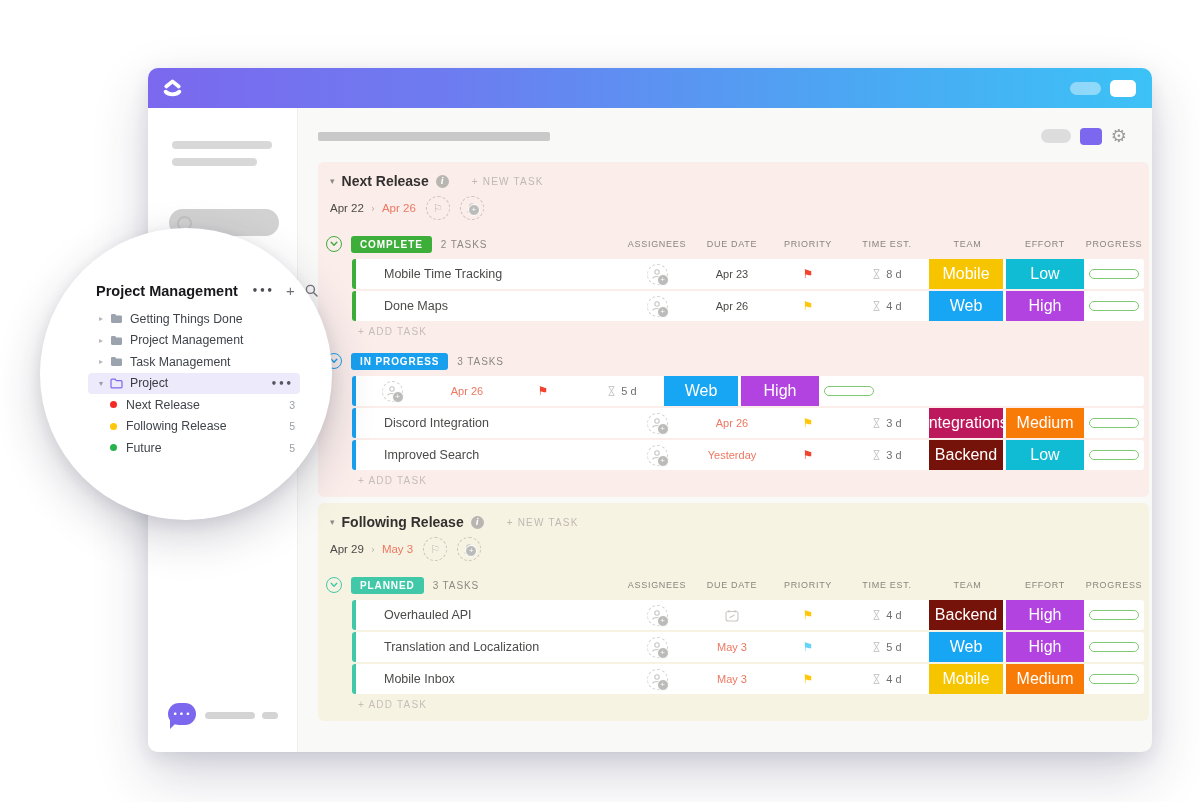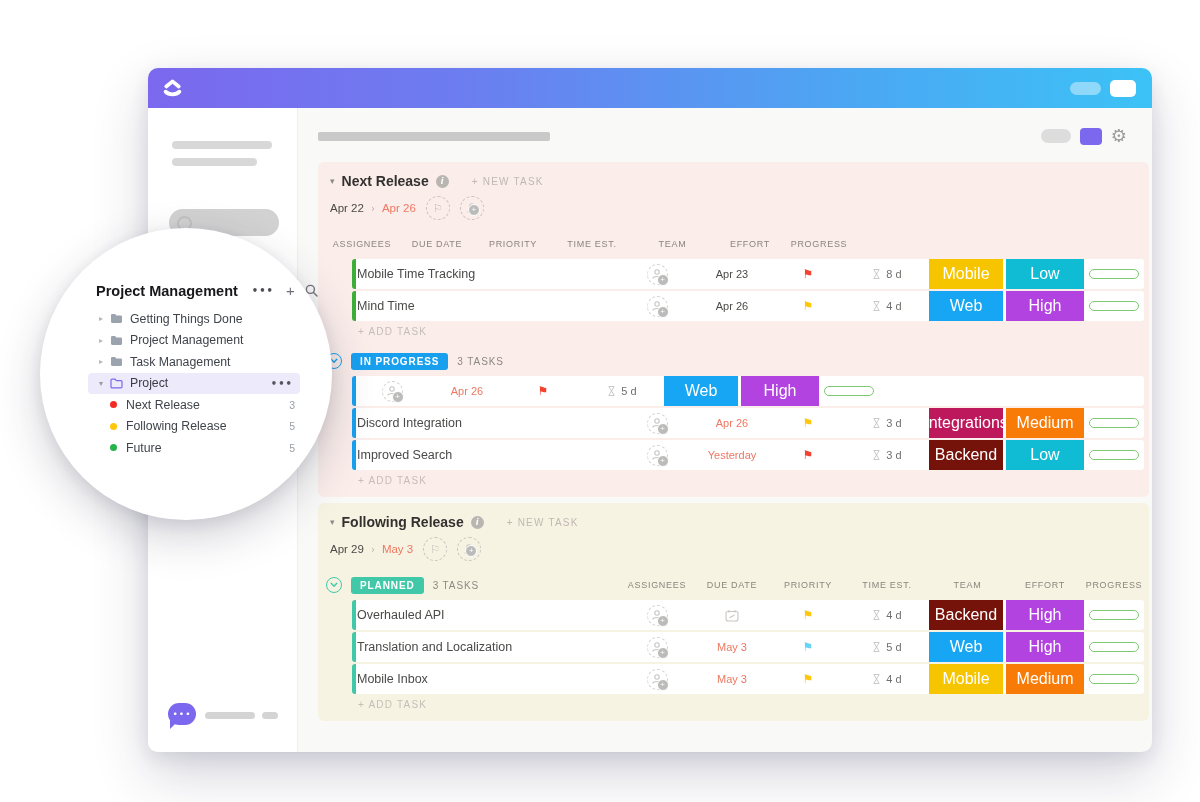--- a/index.html
+++ b/index.html
@@ -74,21 +74,21 @@
   .c-due     { width:78px; }
   .c-pri     { width:74px; }
   .c-time    { width:84px; }
   .c-team    { width:77px; }
   .c-effort  { width:78px; }
   .c-prog    { width:60px; }
 
   .task-row { display:flex; align-items:stretch; height:30px; background:#fff; border-left:4px solid #ccc;
               border-radius:3px; margin:0 0 2px 26px; overflow:hidden; cursor:pointer; }
   .cell { display:flex; align-items:center; justify-content:center; font-size:11px; color:#6d6d6d; }
-  .cell.name { flex:1; justify-content:flex-start; padding-left:1px; font-size:12.5px; color:#4a4a48; }
+  .cell.name { flex:1; justify-content:flex-start; padding-left:28px; font-size:12.5px; color:#4a4a48; }
   .cell.team { color:#fff; font-size:16px; border-right:3px solid #fff; }
   .cell.effort { color:#fff; font-size:16px; }
   .due-normal { color:#4b4b48; }
   .due-overdue { color:#ed7862; }
   .flag { font-size:12px; line-height:12px; }
   .time-txt { margin-left:5px; color:#6f6f6c; font-size:11px; }
   .progress-pill { width:50px; height:10px; border:1.5px solid #80c973; border-radius:6px; background:#fff; overflow:hidden; }
   .progress-fill { height:100%; background:#80c973; }
   .add-task { margin:5px 0 1px 32px; font-size:10px; letter-spacing:1.2px; color:#c6bdb7; cursor:pointer; }
 
@@ -172,20 +172,29 @@
                   <span class="person-add" style="border:none;width:auto;height:auto;">
                     <svg width="12" height="12" viewBox="0 0 12 12">
   <circle cx="6" cy="4" r="2.2" stroke="#c6c6c5" stroke-width="1.1" fill="none"></circle>
   <path d="M1.8 10.6 C1.8 7.7 10.2 7.7 10.2 10.6" stroke="#c6c6c5" stroke-width="1.1" fill="none"></path>
                     </svg>
                   </span>
                 </span>
    </div>
               <div class="group">
                 <div class="group-head">
+       <div class="leader">
+         <span class="collapse-circ" style="color:#3dae3a">
+                      <svg width="8" height="6" viewBox="0 0 8 6">
+  <polyline points="1.2,1.2 4,4.2 6.8,1.2" fill="none" stroke="currentColor" stroke-width="1.4" stroke-linecap="round" stroke-linejoin="round"></polyline>
+                      </svg>
+                    </span>
+         <span class="status-badge" style="background:#3dae3a">COMPLETE</span>
+         <span class="gcount">2 TASKS</span>
+       </div>
      <span class="colhead c-assign">ASSIGNEES</span>
                   <span class="colhead c-due">DUE DATE</span>
                   <span class="colhead c-pri">PRIORITY</span>
                   <span class="colhead c-time">TIME EST.</span>
                   <span class="colhead c-team">TEAM</span>
                   <span class="colhead c-effort">EFFORT</span>
                   <span class="colhead c-prog">PROGRESS</span>
                 </div>
                 <div class="task-row" style="border-left-color:#3dae3a">
      <div class="cell name">Mobile Time Tracking</div>
@@ -209,21 +218,21 @@
                     </svg>
                     <span class="time-txt">8 d</span>
                   </div>
      <div class="cell team c-team" style="background:#f7c500">Mobile</div>
      <div class="cell effort c-effort" style="background:#0fbcd3">Low</div>
      <div class="cell c-prog">
        <span class="progress-pill"><span class="progress-fill" style="width:0%"></span></span>
      </div>
    </div>
                 <div class="task-row" style="border-left-color:#3dae3a">
-     <div class="cell name">Mind Time</div>
+     <div class="cell name">Done Maps</div>
      <div class="cell c-assign">
        <span class="person-add">
                       <svg width="12" height="12" viewBox="0 0 12 12">
   <circle cx="6" cy="4" r="2.2" stroke="#c6c6c5" stroke-width="1.1" fill="none"></circle>
   <path d="M1.8 10.6 C1.8 7.7 10.2 7.7 10.2 10.6" stroke="#c6c6c5" stroke-width="1.1" fill="none"></path>
                       </svg>
                     </span>
      </div>
      <div class="cell c-due">
                     <span class="due-normal">Apr 26</span>

